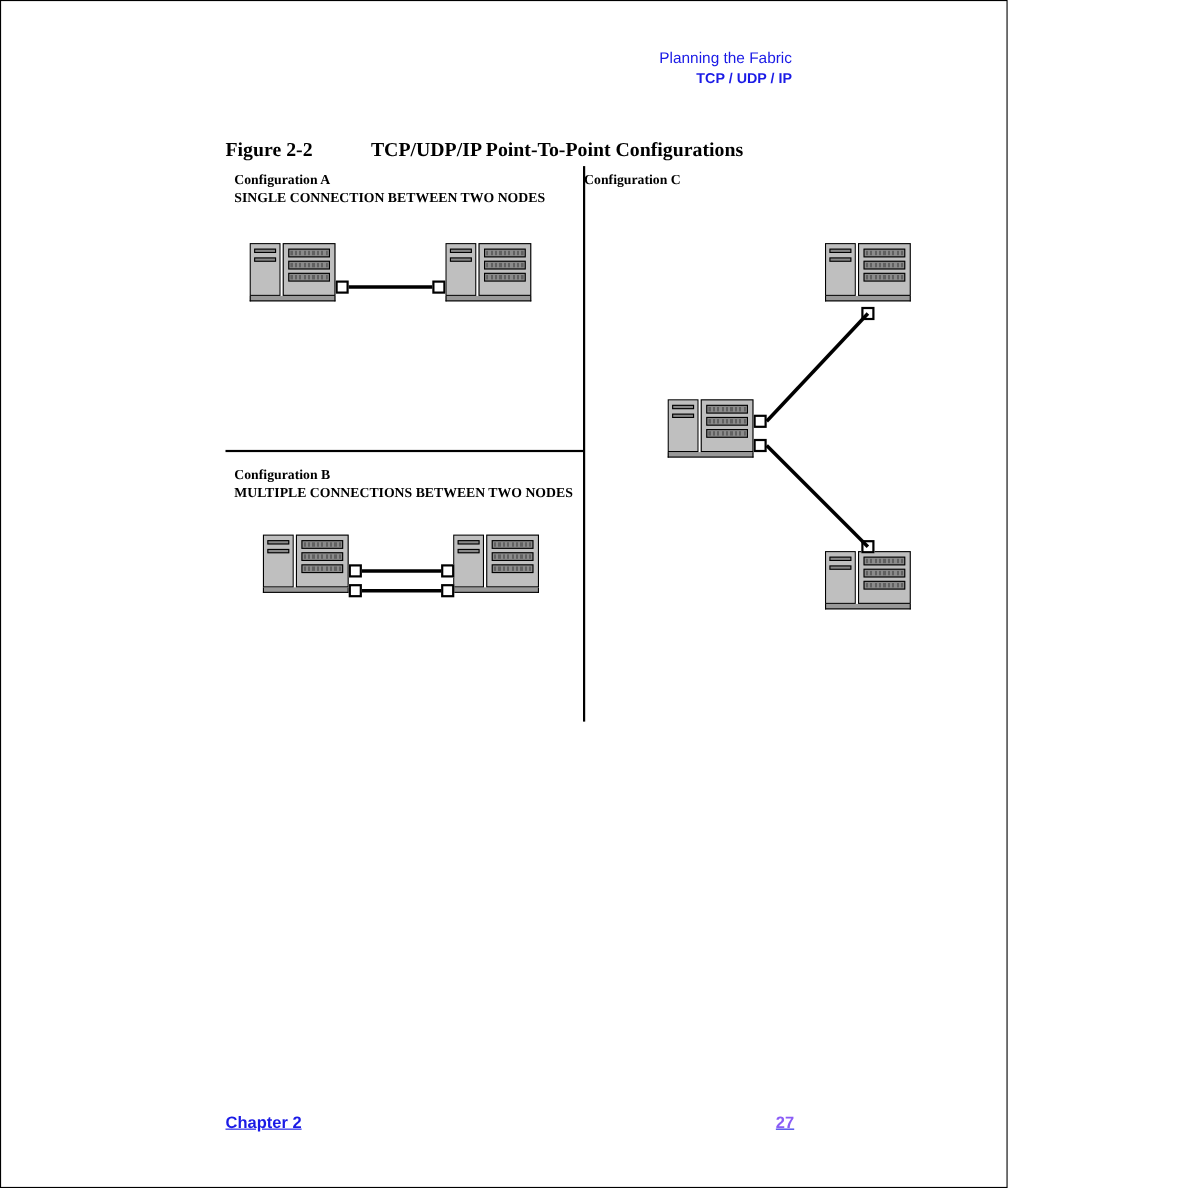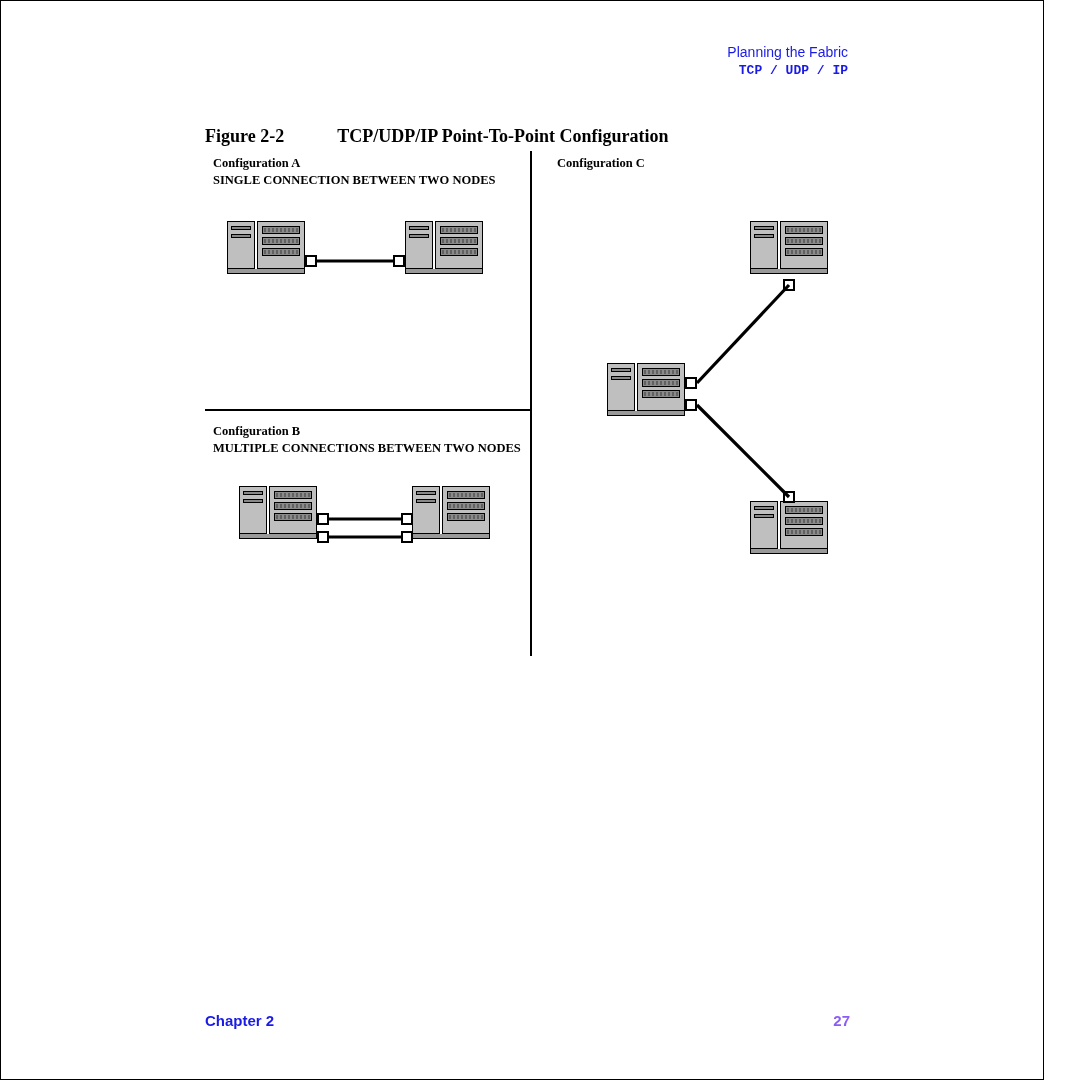--- a/index.html
+++ b/index.html
@@ -6,39 +6,39 @@
     margin: 0;
     padding: 0;
     width: 1080px;
     height: 1080px;
     background: #ffffff;
     font-family: "Times New Roman", Times, serif;
     color: #000;
   }
   .page {
     position: relative;
-    width: 1044px;
+    width: 916px;
     height: 1080px;
     box-sizing: border-box;
     border: 1px solid #000;
   }
   .header {
     position: absolute;
     top: 42px;
     right: 195px;
     text-align: right;
     line-height: 1.35;
   }
   .header .line1 {
     font-family: Arial, Helvetica, sans-serif;
     font-size: 14px;
     color: #1a1ae6;
   }
   .header .line2 {
-    font-family: Liberation Mono, monospace;
+    font-family: Liberation Sans, sans-serif;
     font-size: 13px;
     font-weight: bold;
     color: #1a1ae6;
   }
   .figure-title {
     position: absolute;
     top: 125px;
     left: 204px;
     font-family: "Times New Roman", serif;
     font-weight: bold;
@@ -86,20 +86,21 @@
     position: absolute;
     bottom: 50px;
     left: 204px;
     right: 193px;
     display: flex;
     justify-content: space-between;
     font-family: Arial, Helvetica, sans-serif;
     font-weight: bold;
     font-size: 15px;
     color: #1a1ae6;
+    text-decoration: underline;
   }
   .footer .pagenum { color: #8b5cf6; }
 
   
   .node {
     position: absolute;
     width: 78px;
   }
   .node .stack {
     display: flex;
@@ -190,39 +191,39 @@
 
 <div class="page">
 
   <div class="header">
     <div class="line1">Planning the Fabric</div>
     <div class="line2">TCP / UDP / IP</div>
   </div>
 
   <div class="figure-title">
     <span class="fignum">Figure 2-2</span>
-    <span>TCP/UDP/IP Point-To-Point Configuration</span>
+    <span>TCP/UDP/IP Point-To-Point Configurations</span>
   </div>
 
   <div class="diagram">
 
     <div class="divider-v"></div>
     <div class="divider-h"></div>
 
     <div class="conf-label" style="top:272px; left:8px;">
       <div>Configuration B</div>
       <div class="sub">MULTIPLE CONNECTIONS  BETWEEN TWO NODES</div>
     </div>
 
     <div class="conf-label" style="top:4px; left:8px;">
       <div>Configuration A</div>
       <div class="sub">SINGLE CONNECTION BETWEEN TWO NODES</div>
     </div>
 
-    <div class="conf-label" style="top:4px; left:352px;">
+    <div class="conf-label" style="top:4px; left:326px;">
       <div>Configuration C</div>
     </div>
 
     <div class="node" style="top:70px; left:22px;">
       <div class="stack">
         <div class="tower"></div>
         <div class="rack">
           <div class="slot"></div>
             <div class="slot"></div>
             <div class="slot"></div>

